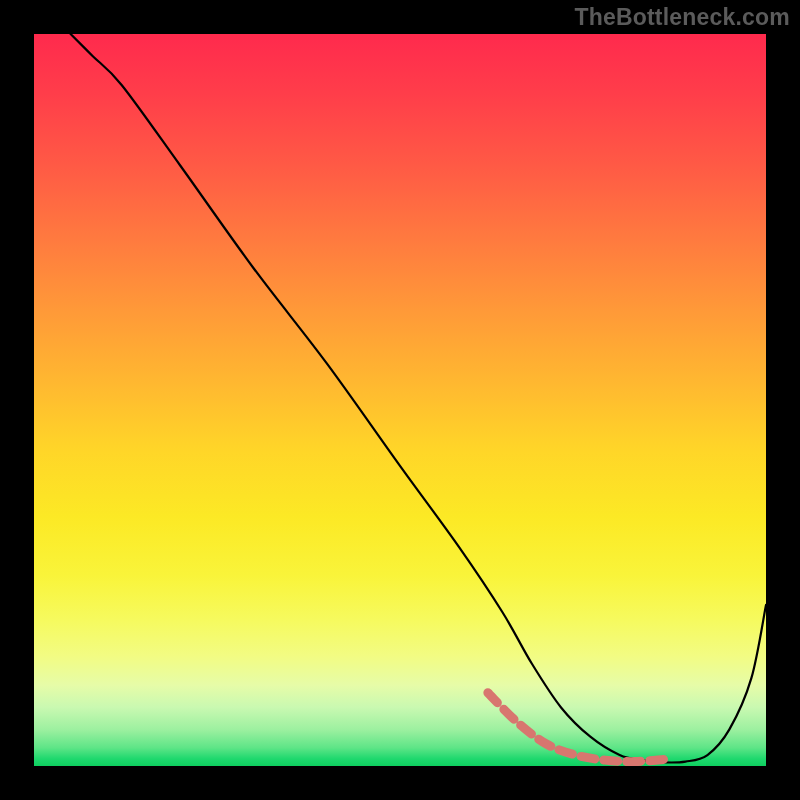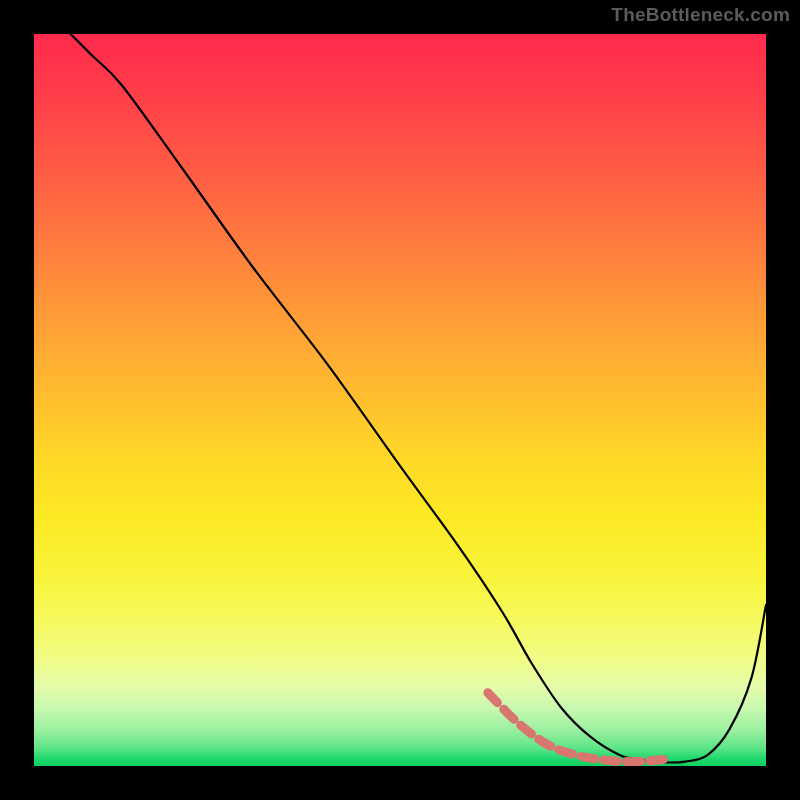--- a/index.html
+++ b/index.html
@@ -15,21 +15,21 @@
     position: relative;
     width: 800px;
     height: 800px;
     background: #000;
   }
   .watermark {
     position: absolute;
     top: 4px;
     right: 10px;
     color: #5b5b5b;
-    font-size: 19px;
+    font-size: 23px;
     font-weight: 600;
     letter-spacing: 0.2px;
     z-index: 5;
     user-select: none;
   }
   .plot-area {
     position: absolute;
     left: 34px;
     top: 34px;
     width: 732px;

